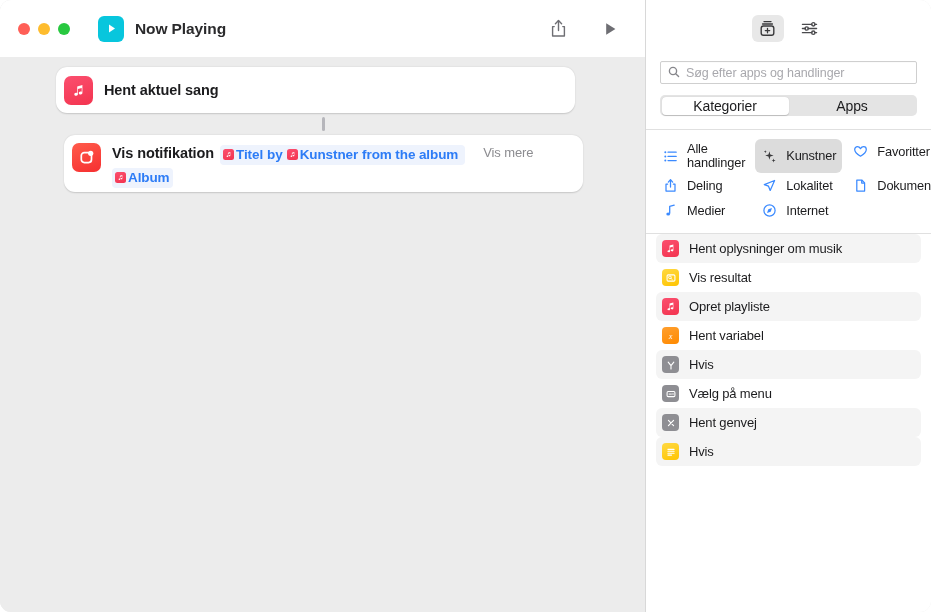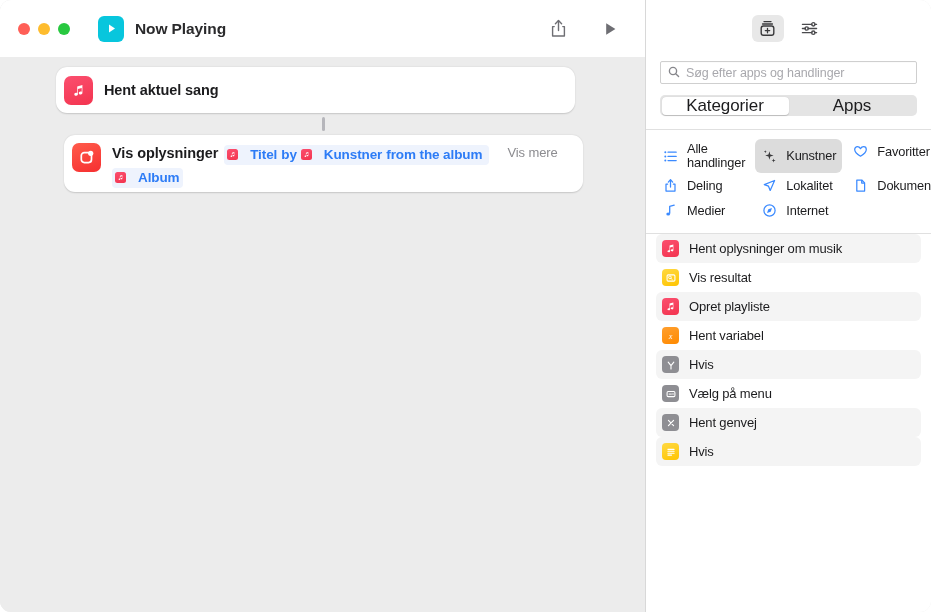--- a/index.html
+++ b/index.html
@@ -172,21 +172,20 @@
     line-height: 18px;
   }
   .param-field.second-line {
     margin-left: 0;
     margin-top: 3px;
   }
   .tok {
     display: inline-flex;
     align-items: center;
     white-space: nowrap;
-    gap: 10px;
   }
   .tok-chip {
     width: 11px; height: 11px;
     border-radius: 2.5px;
     background: linear-gradient(160deg, #fb4f6f 0%, #f3344f 100%);
     display: inline-flex;
     align-items: center;
     justify-content: center;
     margin-right: 2px;
     flex: 0 0 auto;
@@ -284,21 +283,21 @@
     border-radius: 5px;
     display: flex;
     padding: 1.5px;
     flex: 0 0 auto;
   }
   .seg {
     flex: 1 1 50%;
     display: flex;
     align-items: center;
     justify-content: center;
-    font-size: 17px;
+    font-size: 14px;
     color: #1c1c1e;
     border-radius: 4px;
     letter-spacing: -0.1px;
   }
   .seg.selected {
     background: #ffffff;
     box-shadow: 0 0.5px 1px rgba(0,0,0,0.18);
   }
 
   .cat-sep {
@@ -443,21 +442,21 @@
       <div class="action-card" id="card-2">
         <div class="card2-row">
           <div class="card-icon icon-notify-grad">
             <svg width="17" height="17" viewBox="0 0 17 17" aria-hidden="true">
               <rect x="3.3" y="3.6" width="10.2" height="10.0" rx="3" fill="none" stroke="#ffffff" stroke-width="1.7"></rect>
               <circle cx="12.7" cy="4.3" r="2.6" fill="#ffffff"></circle>
             </svg>
           </div>
 
           <div class="card2-body">
-            <div class="card2-title">Vis oplysninger</div>
+            <div class="card2-title">Vis notifikation</div>
 
             <div class="param-field">
               <span class="tok">
                 <span class="tok-chip">
                   <svg width="7" height="7" viewBox="0 0 15 15" aria-hidden="true">
                     <path d="M11.4 2.1 L6.2 3.5 L6.2 10.0 C5.85 9.8 5.4 9.7 4.95 9.75 C3.95 9.86 3.2 10.6 3.3 11.4 C3.4 12.2 4.3 12.75 5.3 12.64 C6.2 12.54 6.9 11.9 6.9 11.2 L6.9 6.0 L10.7 5.0 L10.7 8.85 C10.35 8.66 9.9 8.57 9.45 8.62 C8.45 8.73 7.7 9.46 7.8 10.27 C7.9 11.07 8.8 11.62 9.8 11.5 C10.72 11.4 11.4 10.77 11.4 10.05 Z" fill="#ffffff"></path>
                   </svg>
                 </span>
                 <span class="tok-label">Titel</span>
               </span>

